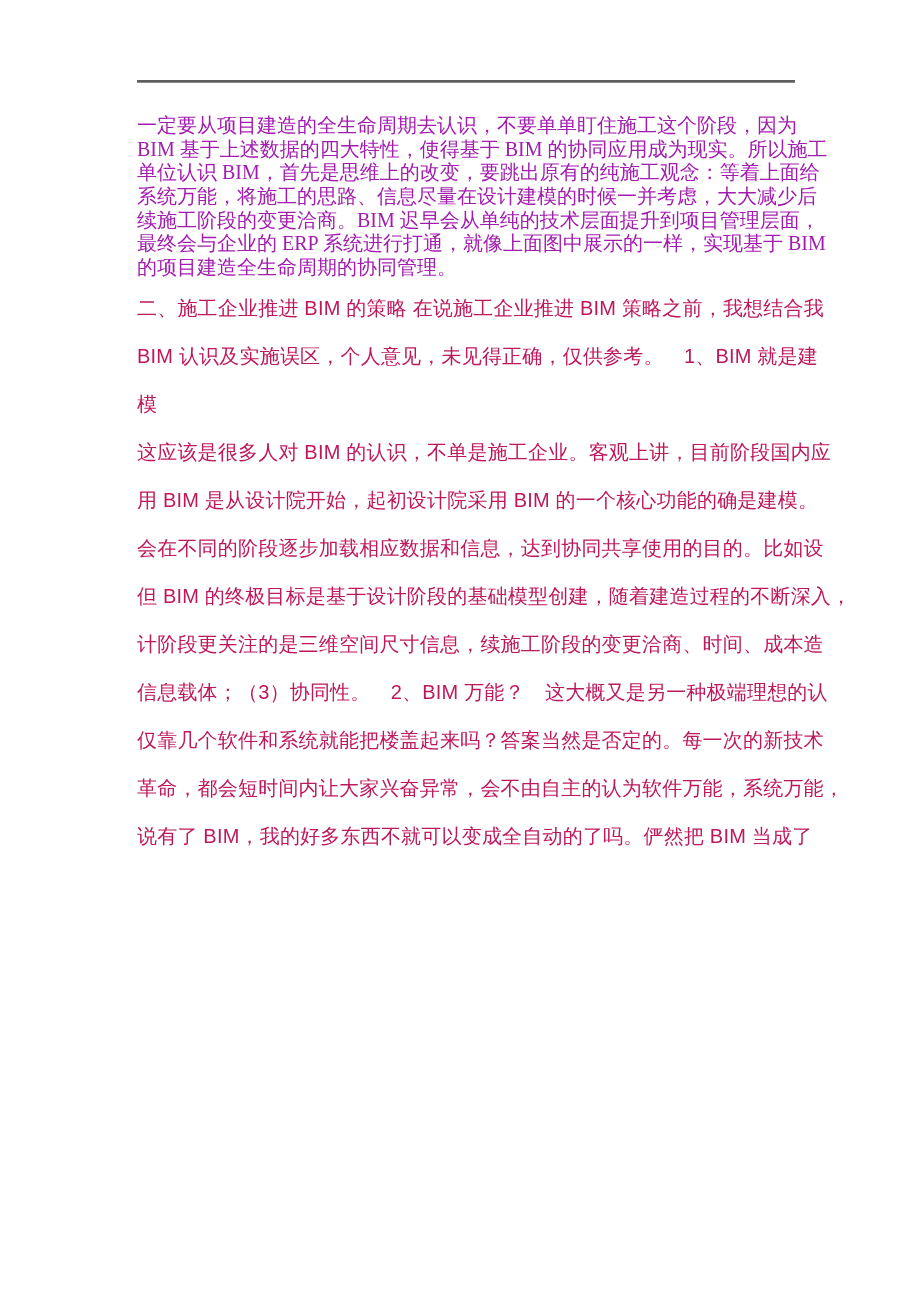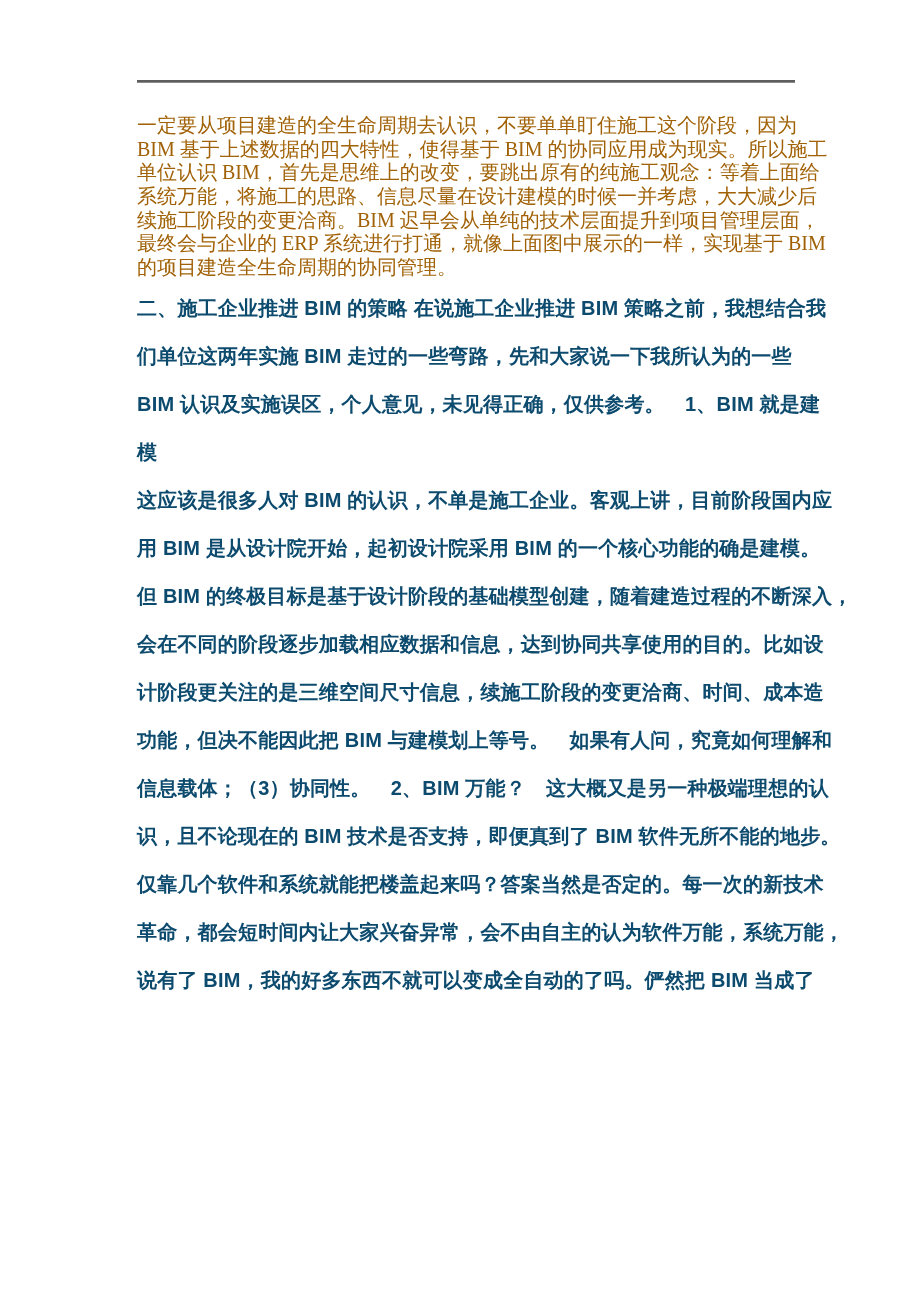--- a/index.html
+++ b/index.html
@@ -26,32 +26,32 @@
     box-sizing: border-box;
   }
   .para {
     padding: 0;
     margin: 0;
   }
   .para-intro {
     margin-top: 31px;
     font-family: "Liberation Serif", "DejaVu Serif", serif;
     font-size: 20px;
-    color: #a16207;
+    color: #a21caf;
   }
   .para-intro .line {
     height: 23.7px;
     line-height: 23.7px;
     white-space: nowrap;
   }
   .para-bold {
     font-family: "Liberation Sans", "DejaVu Sans", sans-serif;
-    font-weight: 700;
+    font-weight: 400;
     font-size: 20px;
-    color: #0c4a6e;
+    color: #be185d;
     letter-spacing: 0.2px;
   }
   .para-bold .line {
     height: 48px;
     line-height: 48px;
     white-space: nowrap;
   }
   .para-bold.first {
     margin-top: 4px;
   }
@@ -69,33 +69,30 @@
       <div class="line">BIM 基于上述数据的四大特性，使得基于 BIM 的协同应用成为现实。所以施工</div>
       <div class="line">单位认识 BIM，首先是思维上的改变，要跳出原有的纯施工观念：等着上面给</div>
       <div class="line">系统万能，将施工的思路、信息尽量在设计建模的时候一并考虑，大大减少后</div>
       <div class="line">续施工阶段的变更洽商。BIM 迟早会从单纯的技术层面提升到项目管理层面，</div>
       <div class="line">最终会与企业的 ERP 系统进行打通，就像上面图中展示的一样，实现基于 BIM</div>
       <div class="line">的项目建造全生命周期的协同管理。</div>
     </div>
 
     <div class="para para-bold first">
       <div class="line">二、施工企业推进 BIM 的策略 在说施工企业推进 BIM 策略之前，我想结合我</div>
-      <div class="line">们单位这两年实施 BIM 走过的一些弯路，先和大家说一下我所认为的一些</div>
       <div class="line">BIM 认识及实施误区，个人意见，未见得正确，仅供参考。　1、BIM 就是建</div>
       <div class="line">模</div>
     </div>
 
     <div class="para para-bold">
       <div class="line">这应该是很多人对 BIM 的认识，不单是施工企业。客观上讲，目前阶段国内应</div>
       <div class="line">用 BIM 是从设计院开始，起初设计院采用 BIM 的一个核心功能的确是建模。</div>
+      <div class="line">会在不同的阶段逐步加载相应数据和信息，达到协同共享使用的目的。比如设</div>
       <div class="line">但 BIM 的终极目标是基于设计阶段的基础模型创建，随着建造过程的不断深入，</div>
-      <div class="line">会在不同的阶段逐步加载相应数据和信息，达到协同共享使用的目的。比如设</div>
       <div class="line">计阶段更关注的是三维空间尺寸信息，续施工阶段的变更洽商、时间、成本造</div>
-      <div class="line">功能，但决不能因此把 BIM 与建模划上等号。　如果有人问，究竟如何理解和</div>
       <div class="line">信息载体；（3）协同性。　2、BIM 万能？　这大概又是另一种极端理想的认</div>
-      <div class="line">识，且不论现在的 BIM 技术是否支持，即便真到了 BIM 软件无所不能的地步。</div>
       <div class="line">仅靠几个软件和系统就能把楼盖起来吗？答案当然是否定的。每一次的新技术</div>
       <div class="line">革命，都会短时间内让大家兴奋异常，会不由自主的认为软件万能，系统万能，</div>
       <div class="line">说有了 BIM，我的好多东西不就可以变成全自动的了吗。俨然把 BIM 当成了</div>
     </div>
 
   </div>
 </div>
 
 </body></html>

